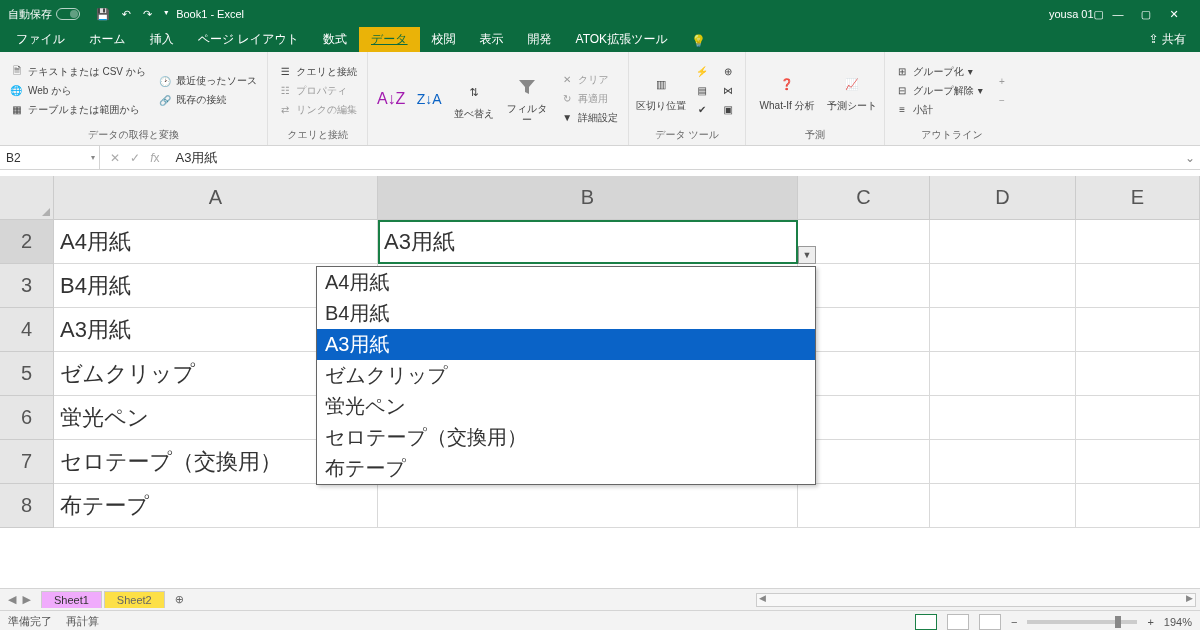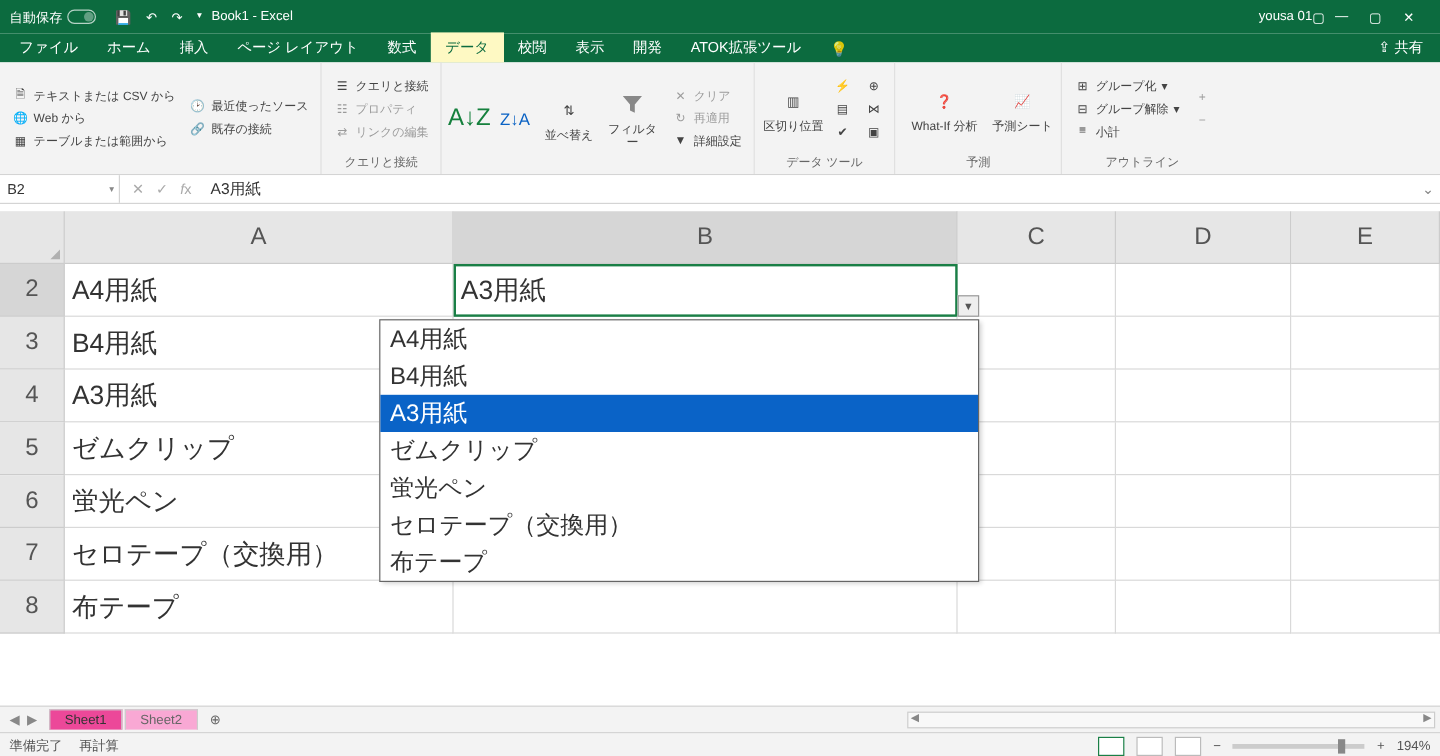--- a/index.html
+++ b/index.html
@@ -12,21 +12,21 @@
 .titlebar .autosave .switch::after { content:""; width: 8px; height: 8px; background:#fff; border-radius:50%; position:absolute; top:1px; right:1px; opacity:.5;}
 .qat { display: flex; gap: 12px; padding: 0 8px; }
 .qat span { cursor: pointer; }
 .titlebar .center { flex: 1; }
 .titlebar .right { display: flex; padding: 0 12px; }
 .win-btn { width: 28px; text-align: center; cursor: pointer; }
 
 
 .ribbon-tabs { height: 24px; background: #0c6b3f; display: flex; align-items: flex-end; color: #fff; font-size: 12px; padding: 0 4px; }
 .ribbon-tabs .tab { padding: 4px 12px; cursor: pointer; }
-.ribbon-tabs .tab.active { background: #fef9c3; color: #0c6b3f; }
+.ribbon-tabs .tab.active { background: #eab308; color: #0c6b3f; text-decoration: underline; }
 .ribbon-tabs .tellme { padding: 4px 12px; display: flex; align-items: center; gap: 4px; opacity: .85; }
 .ribbon-tabs .share { margin-left: auto; padding: 4px 10px; cursor: pointer; }
 
 
 .ribbon { height: 94px; background: #f3f3f3; border-bottom: 1px solid #d4d4d4; display: flex; font-size: 11px; color: #444; }
 .group { border-right: 1px solid #e0e0e0; padding: 2px 6px; display: flex; flex-direction: column; }
 .group .body { flex: 1; display: flex; align-items: center; gap: 4px; }
 .group .label { height: 16px; text-align: center; font-size: 10px; color: #666; display:flex; align-items:center; justify-content:center;}
 .big-btn { display: flex; flex-direction: column; align-items: center; justify-content: center; width: 52px; height: 70px; cursor: pointer; gap:2px;}
 .big-btn .ico { width: 28px; height: 28px; display:flex; align-items:center; justify-content:center;}
@@ -66,22 +66,22 @@
 
 .dv-arrow { position:absolute; width:18px; height:18px; border:1px solid #999; background:#eee; display:flex; align-items:center; justify-content:center; font-size:9px; color:#555;}
 
 .dv-list { position:absolute; background:#fff; border:1px solid #666; font-size:20px; font-family:"Meiryo","Yu Gothic",sans-serif; box-shadow:2px 2px 4px rgba(0,0,0,.2); z-index:10;}
 .dv-item { padding:2px 8px; cursor:pointer; white-space:nowrap;}
 .dv-item.hl { background:#0a63c7; color:#fff;}
 
 
 .sheet-tabs { height: 22px; border-top:1px solid #d4d4d4; background:#f3f3f3; display:flex; align-items:center; font-size:11px;}
 .sheet-nav { padding:0 8px; color:#888; display:flex; gap:6px;}
-.sheet-tab { padding:2px 12px; border:1px solid #ccc; border-bottom:none; background:#ec4899; cursor:pointer; margin-left:2px;}
-.sheet-tab.inactive { background:#f9a8d4; color:#666;}
+.sheet-tab { padding:2px 12px; border:1px solid #ccc; border-bottom:none; background:#f0abfc; cursor:pointer; margin-left:2px;}
+.sheet-tab.inactive { background:#fde047; color:#666;}
 .sheet-add { padding:0 10px; cursor:pointer; color:#666;}
 .sheet-scroll { flex:1; display:flex; justify-content:flex-end; padding-right:4px;}
 .h-scroll { width:440px; height:14px; border:1px solid #ccc; background:#f8f8f8; position:relative;}
 .h-scroll::before{content:"◀"; position:absolute; left:2px; top:-1px; font-size:9px; color:#888;}
 .h-scroll::after{content:"▶"; position:absolute; right:2px; top:-1px; font-size:9px; color:#888;}
 
 
 .statusbar { height:22px; background:#f3f3f3; border-top:1px solid #d4d4d4; display:flex; align-items:center; font-size:11px; color:#555; padding:0 8px;}
 .statusbar .left { display:flex; gap:14px;}
 .statusbar .right { margin-left:auto; display:flex; align-items:center; gap:10px;}
@@ -158,20 +158,21 @@
         <div class="small-btn">
             <span class="ico">🕑</span>
             <span>最近使ったソース</span>
           </div>
         <div class="small-btn">
             <span class="ico">🔗</span>
             <span>既存の接続</span>
           </div>
       </div>
     </div>
+    <div class="label">データの取得と変換</div>
   </div>
 
   <div class="group">
     <div class="body">
       <div class="small-list">
         <div class="small-btn">
             <span class="ico">☰</span>
             <span>クエリと接続</span>
           </div>
         <div class="small-btn disabled">
@@ -183,21 +184,21 @@
             <span>リンクの編集</span>
           </div>
       </div>
     </div>
     <div class="label">クエリと接続</div>
   </div>
 
   <div class="group">
     <div class="body">
       <div class="big-btn" style="width:34px">
-          <span class="ico" style="font-size:20px;color:#15803d;">A↓Z</span>
+          <span class="ico" style="font-size:16px;color:#a21caf;">A↓Z</span>
         </div>
       <div class="big-btn" style="width:34px">
           <span class="ico" style="font-size:14px;color:#0a62c4;">Z↓A</span>
         </div>
       <div class="big-btn" style="width:48px">
           <span class="ico">⇅</span>
           <span class="txt">並べ替え</span>
         </div>
       <div class="big-btn" style="width:50px">
           <span class="ico">

